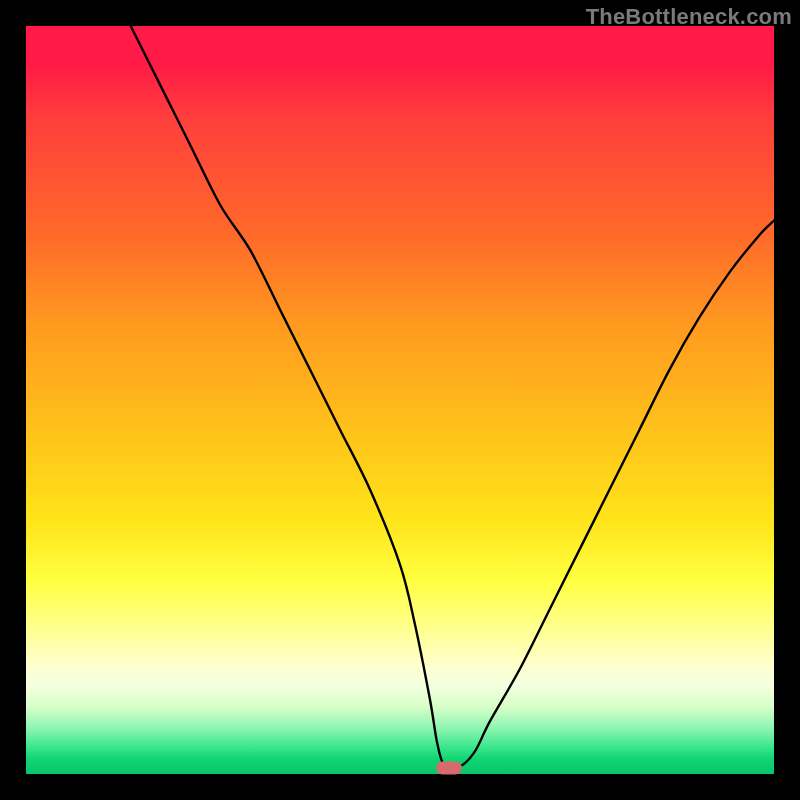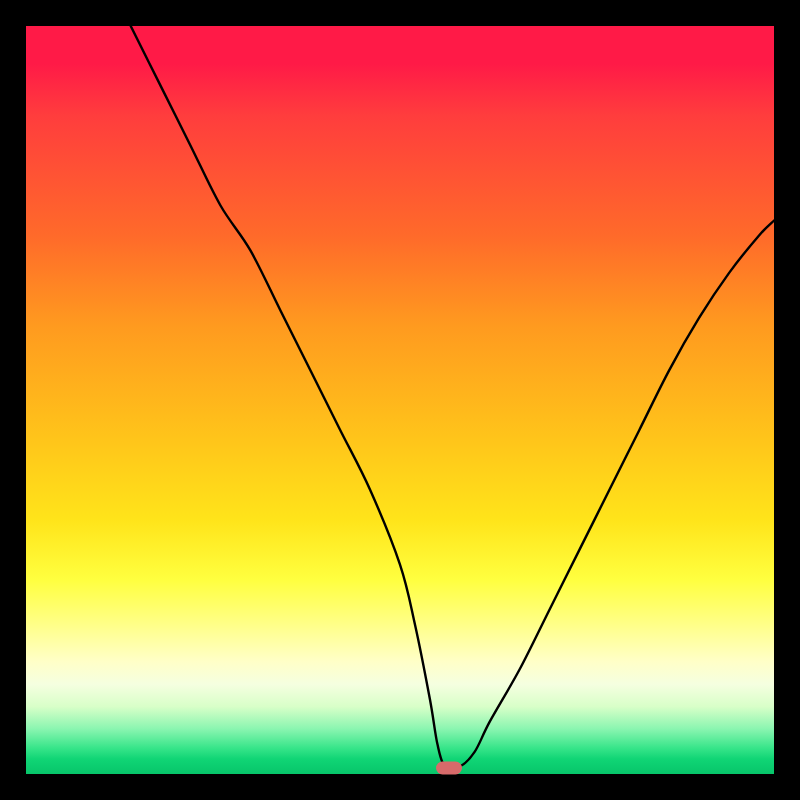--- a/index.html
+++ b/index.html
@@ -66,19 +66,20 @@
     height: 13px;
     background: #d76a6a;
     border-radius: 7px;
     transform: translate(-50%, -50%);
   }
 </style>
 </head>
 <body>
 
 <div class="chart-wrap">
+  <div class="watermark">TheBottleneck.com</div>
   <div class="plot-area">
     <svg class="curve" viewBox="0 0 748 748" preserveAspectRatio="none">
       <path id="curve-path" fill="none" stroke="#000" stroke-width="2.4" stroke-linejoin="round" stroke-linecap="round" d="M 104.72 0.00 C 109.71 9.97, 124.67 39.89, 134.64 59.84 C 144.61 79.79, 154.59 99.73, 164.56 119.68 C 174.53 139.63, 184.51 162.07, 194.48 179.52 C 204.45 196.97, 214.43 206.95, 224.40 224.40 C 234.37 241.85, 244.35 264.29, 254.32 284.24 C 264.29 304.19, 274.27 324.13, 284.24 344.08 C 294.21 364.03, 304.19 383.97, 314.16 403.92 C 324.13 423.87, 334.11 441.32, 344.08 463.76 C 354.05 486.20, 366.52 516.12, 374.00 538.56 C 381.48 561.00, 383.97 575.96, 388.96 598.40 C 393.95 620.84, 400.18 653.25, 403.92 673.20 C 407.66 693.15, 408.91 706.86, 411.40 718.08 C 413.89 729.30, 415.14 736.78, 418.88 740.52 C 422.62 744.26, 428.85 743.01, 433.84 740.52 C 438.83 738.03, 443.81 733.04, 448.80 725.56 C 453.79 718.08, 456.28 709.35, 463.76 695.64 C 471.24 681.93, 483.71 661.98, 493.68 643.28 C 503.65 624.58, 513.63 603.39, 523.60 583.44 C 533.57 563.49, 543.55 543.55, 553.52 523.60 C 563.49 503.65, 573.47 483.71, 583.44 463.76 C 593.41 443.81, 603.39 423.87, 613.36 403.92 C 623.33 383.97, 633.31 362.78, 643.28 344.08 C 653.25 325.38, 663.23 307.93, 673.20 291.72 C 683.17 275.51, 693.15 260.55, 703.12 246.84 C 713.09 233.13, 725.56 218.17, 733.04 209.44 C 740.52 200.71, 745.51 196.97, 748.00 194.48"></path>
     </svg>
     <div id="min-marker" class="marker" style="left: 422.62px; top: 742.016px; background: rgb(215, 106, 106);"></div>
   </div>
 </div>
 
 </body></html>

